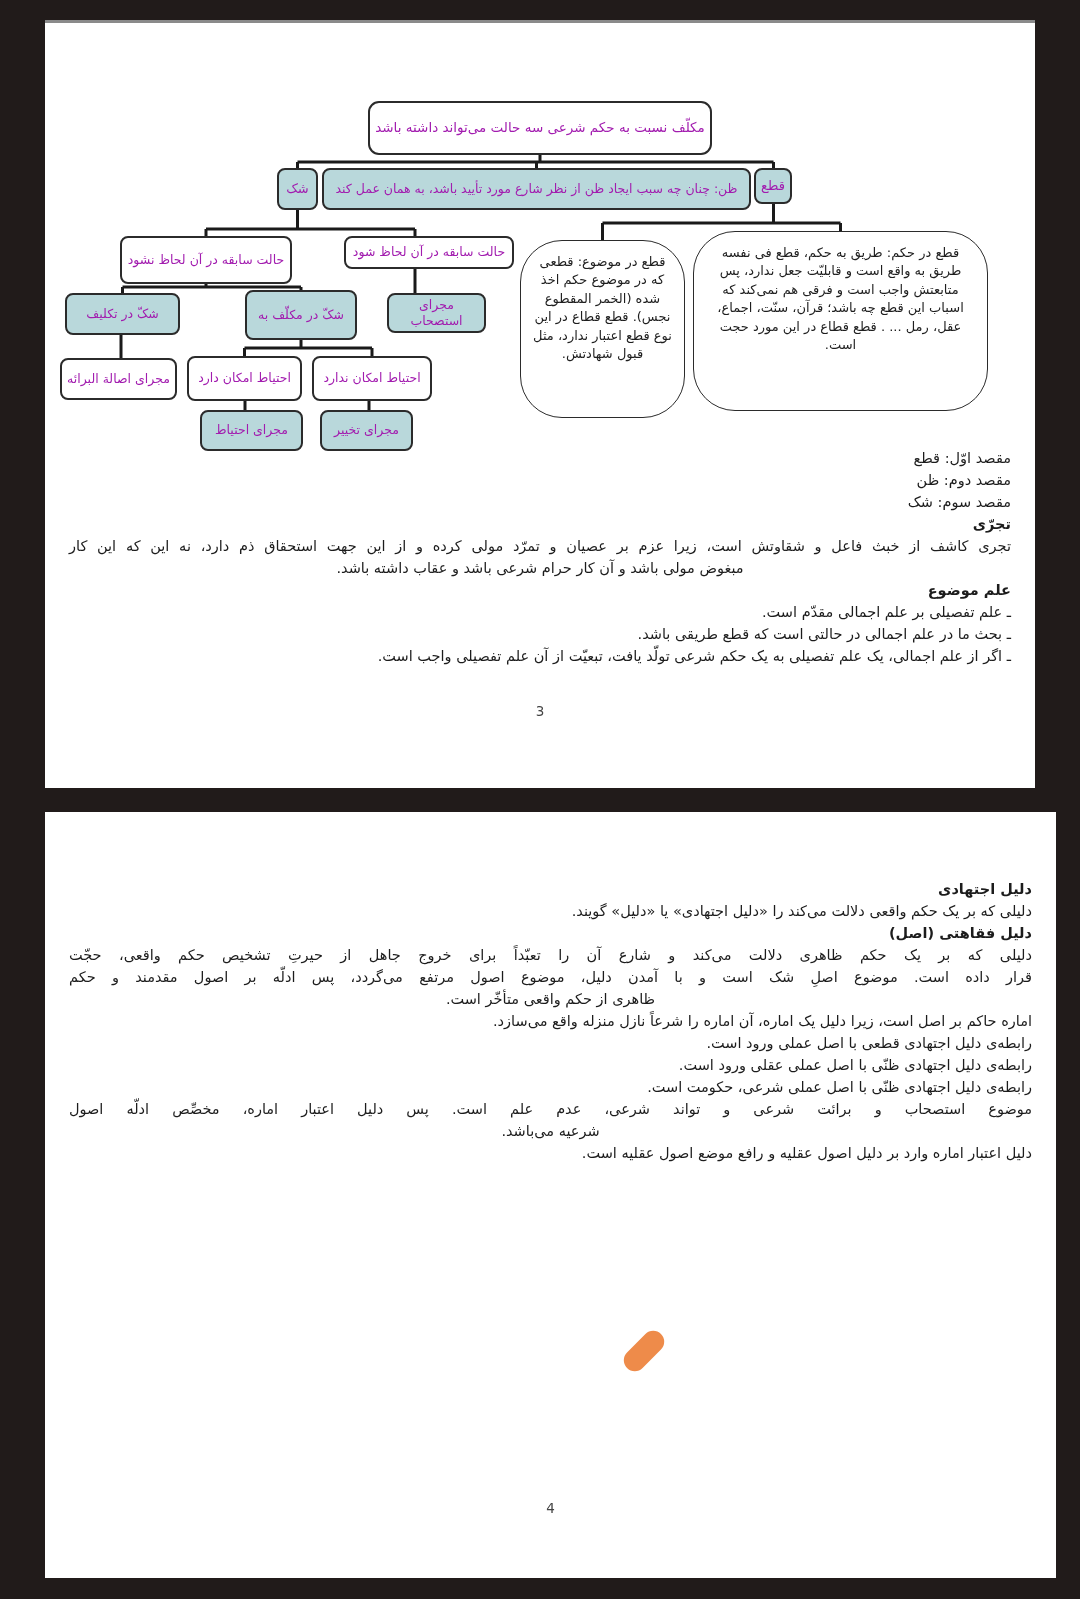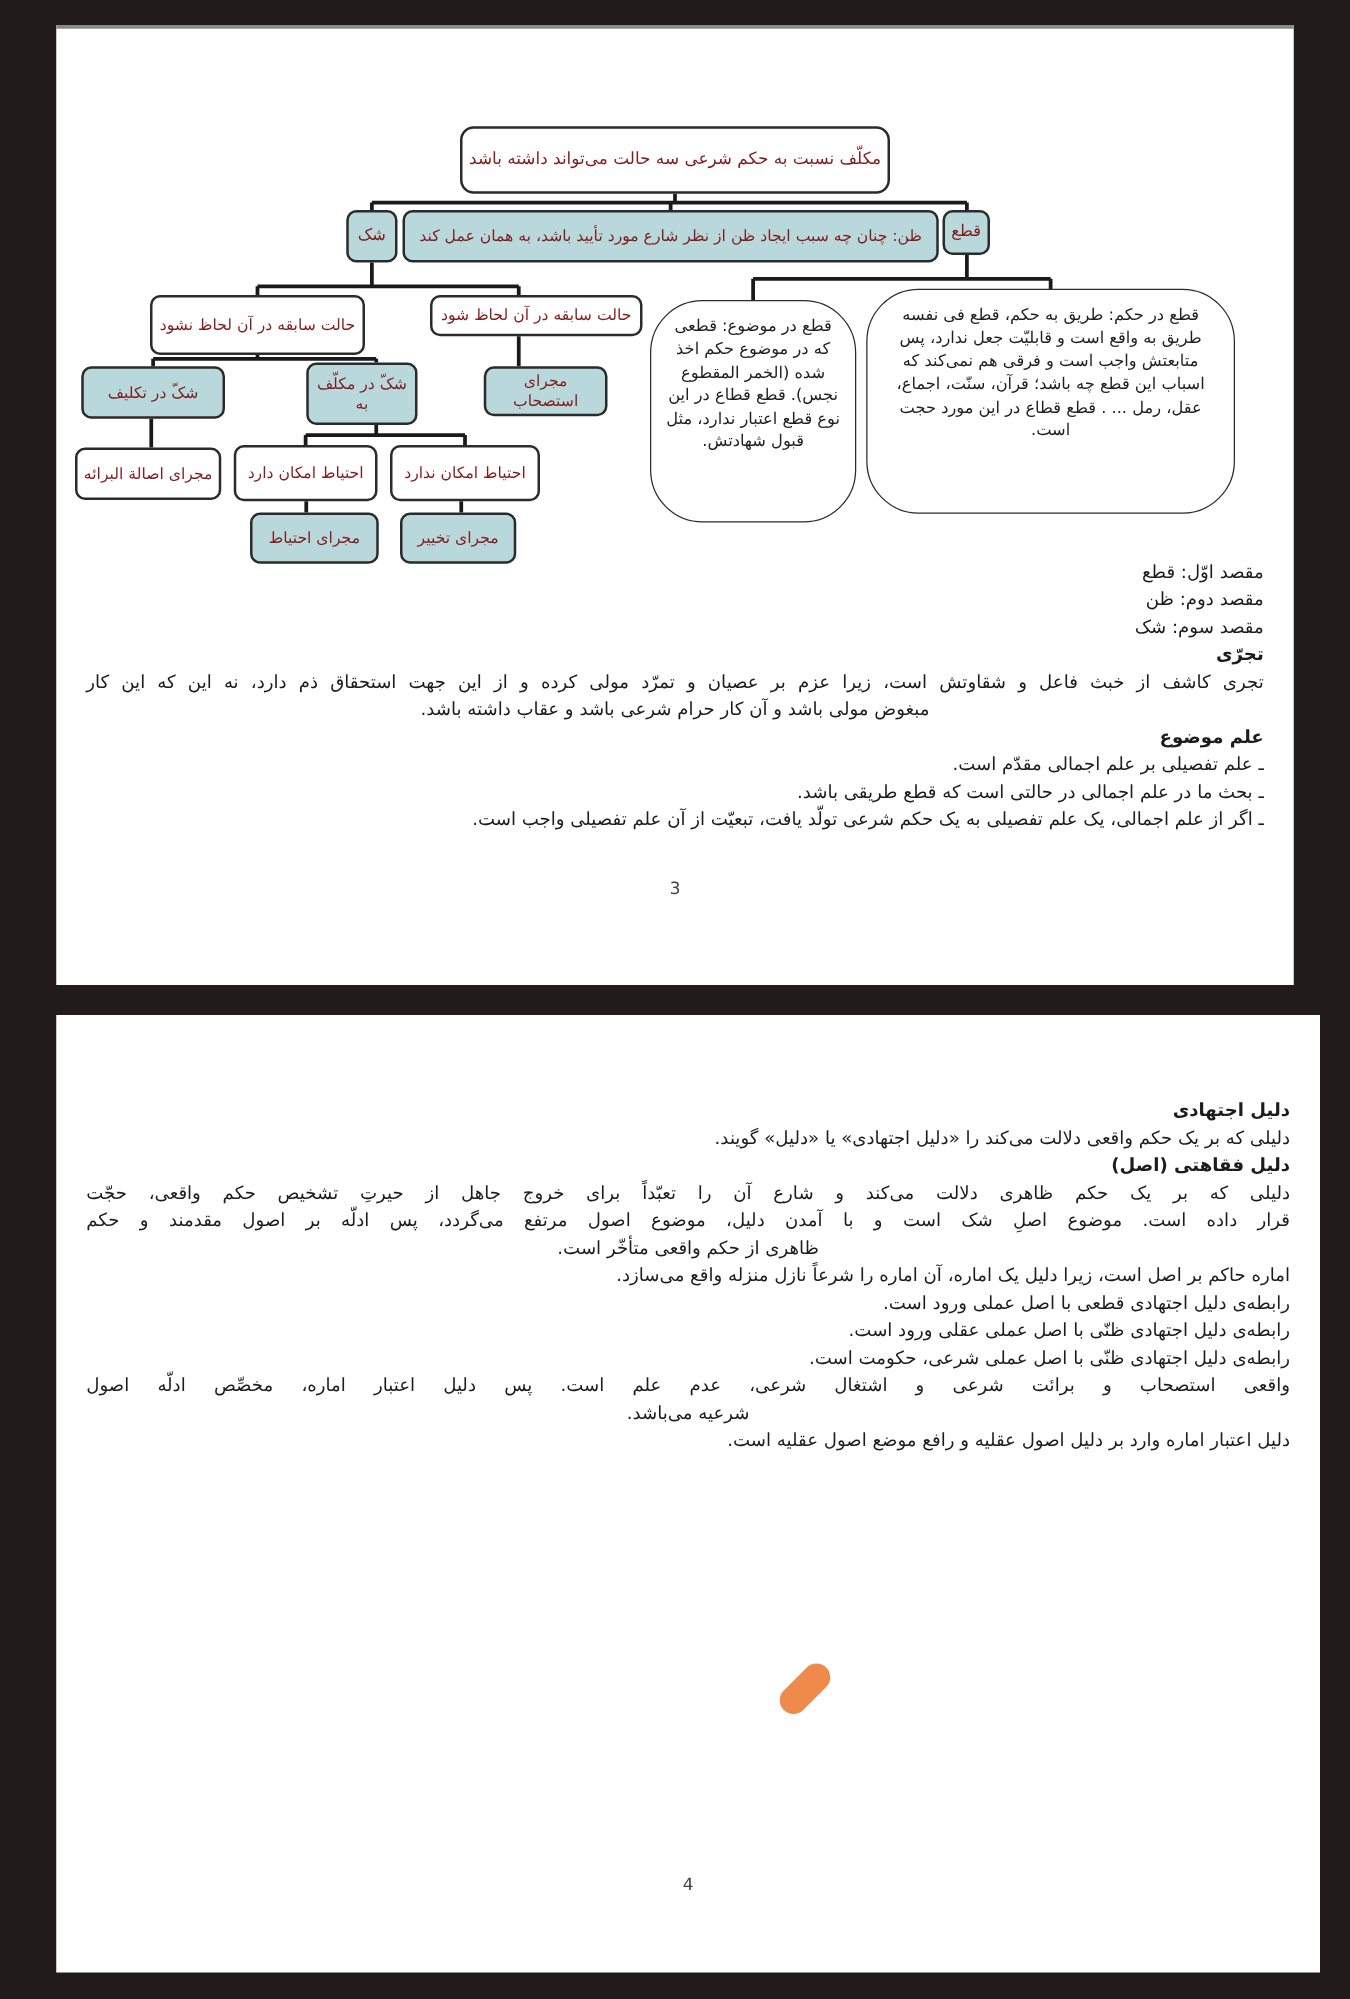--- a/index.html
+++ b/index.html
@@ -15,21 +15,21 @@
   }
   #page1{top:20px;height:765px;border-top:3px solid #8a8a8a;}
   #page2{top:812px;height:766px;padding-left:21px;}
   
   .diagram{position:absolute;top:0;left:0;width:990px;height:460px;}
   .diagram svg{position:absolute;top:0;left:0;}
   .node{
     position:absolute;box-sizing:border-box;
     border:2px solid #2b2b2b;border-radius:8px;background:#ffffff;
     display:flex;align-items:center;justify-content:center;text-align:center;
-    font-size:12.5px;line-height:1.3;padding:2px 5px;color:#7f1d1d;
+    font-size:12.5px;line-height:1.3;padding:2px 5px;color:#a21caf;
   }
   .teal{background:#b9d8db;}
   .root{border-radius:11px;font-size:13.5px;}
   .bubble{
     position:absolute;box-sizing:border-box;
     border:1.7px solid #2b2b2b;border-radius:42px;background:#ffffff;
     font-size:13px;line-height:1.42;padding:12px 10px;text-align:center;color:#1e1e1e;
     display:flex;align-items:flex-start;justify-content:center;
   }
   
@@ -73,21 +73,21 @@
     <div class="node root" style="left:323px;top:78px;width:344px;height:54px;">مکلّف نسبت به حکم شرعی سه حالت می‌تواند داشته باشد</div>
 
     <div class="node teal" style="left: 232px; top: 145px; width: 41px; height: 42px; font-size: 13px; background: rgb(185, 216, 219);">شک</div>
     <div class="node teal" style="left: 277px; top: 145px; width: 429px; height: 42px; background: rgb(185, 216, 219);">ظن: چنان چه سبب ایجاد ظن از نظر شارع مورد تأیید باشد، به همان عمل کند</div>
     <div class="node teal" style="left: 709px; top: 145px; width: 38px; height: 36px; font-size: 13px; background: rgb(185, 216, 219);">قطع</div>
 
     <div class="node" style="left:75px;top:213px;width:172px;height:48px;">حالت سابقه در آن لحاظ نشود</div>
     <div class="node" style="left:299px;top:213px;width:170px;height:33px;">حالت سابقه در آن لحاظ شود</div>
 
     <div class="node teal" style="left: 20px; top: 270px; width: 115px; height: 42px; background: rgb(185, 216, 219);">شکّ در تکلیف</div>
-    <div class="node teal" style="left: 200px; top: 267px; width: 89px; height: 50px; background: rgb(185, 216, 219);">شکّ در مکلّف به</div>
+    <div class="node teal" style="left: 200px; top: 267px; width: 112px; height: 50px; background: rgb(185, 216, 219);">شکّ در مکلّف به</div>
     <div class="node teal" style="left: 323px; top: 270px; width: 99px; height: 40px; background: rgb(185, 216, 219); margin-left: 19px;">مجرای استصحاب</div>
 
     <div class="node" style="left:15px;top:335px;width:117px;height:42px;">مجرای اصالة البرائه</div>
     <div class="node" style="left:142px;top:333px;width:115px;height:45px;">احتیاط امکان دارد</div>
     <div class="node" style="left:267px;top:333px;width:120px;height:45px;">احتیاط امکان ندارد</div>
 
     <div class="node teal" style="left: 155px; top: 387px; width: 103px; height: 41px; background: rgb(185, 216, 219);">مجرای احتیاط</div>
     <div class="node teal" style="left: 275px; top: 387px; width: 93px; height: 41px; background: rgb(185, 216, 219);">مجرای تخییر</div>
 
     <div class="bubble" style="left:475px;top:217px;width:165px;height:178px;">قطع در موضوع: قطعی که در موضوع حکم اخذ شده (الخمر المقطوع نجس). قطع قطاع در این نوع قطع اعتبار ندارد، مثل قبول شهادتش.</div>
@@ -116,21 +116,21 @@
     <div class="tline h">دلیل اجتهادی</div>
     <div class="tline">دلیلی که بر یک حکم واقعی دلالت می‌کند را «دلیل اجتهادی» یا «دلیل» گویند.</div>
     <div class="tline h">دلیل فقاهتی (اصل)</div>
     <div class="tline j">دلیلی که بر یک حکم ظاهری دلالت می‌کند و شارع آن را تعبّداً برای خروج جاهل از حیرتِ تشخیص حکم واقعی، حجّت</div>
     <div class="tline j">قرار داده است. موضوع اصلِ شک است و با آمدن دلیل، موضوع اصول مرتفع می‌گردد، پس ادلّه بر اصول مقدمند و حکم</div>
     <div class="tline c">ظاهری از حکم واقعی متأخّر است.</div>
     <div class="tline">اماره حاکم بر اصل است، زیرا دلیل یک اماره، آن اماره را شرعاً نازل منزله واقع می‌سازد.</div>
     <div class="tline">رابطه‌ی دلیل اجتهادی قطعی با اصل عملی ورود است.</div>
     <div class="tline">رابطه‌ی دلیل اجتهادی ظنّی با اصل عملی عقلی ورود است.</div>
     <div class="tline">رابطه‌ی دلیل اجتهادی ظنّی با اصل عملی شرعی، حکومت است.</div>
-    <div class="tline j">واقعی استصحاب و برائت شرعی و اشتغال شرعی، عدم علم است. پس دلیل اعتبار اماره، مخصِّص ادلّه اصول</div>
+    <div class="tline j">موضوع استصحاب و برائت شرعی و تواند شرعی، عدم علم است. پس دلیل اعتبار اماره، مخصِّص ادلّه اصول</div>
     <div class="tline c">شرعیه می‌باشد.</div>
     <div class="tline">دلیل اعتبار اماره وارد بر دلیل اصول عقلیه و رافع موضع اصول عقلیه است.</div>
   </div>
 
   <div class="pen" style="background: rgb(238, 139, 74);"></div>
 
   <div class="pagenum">4</div>
 </div>
 
 </body></html>

